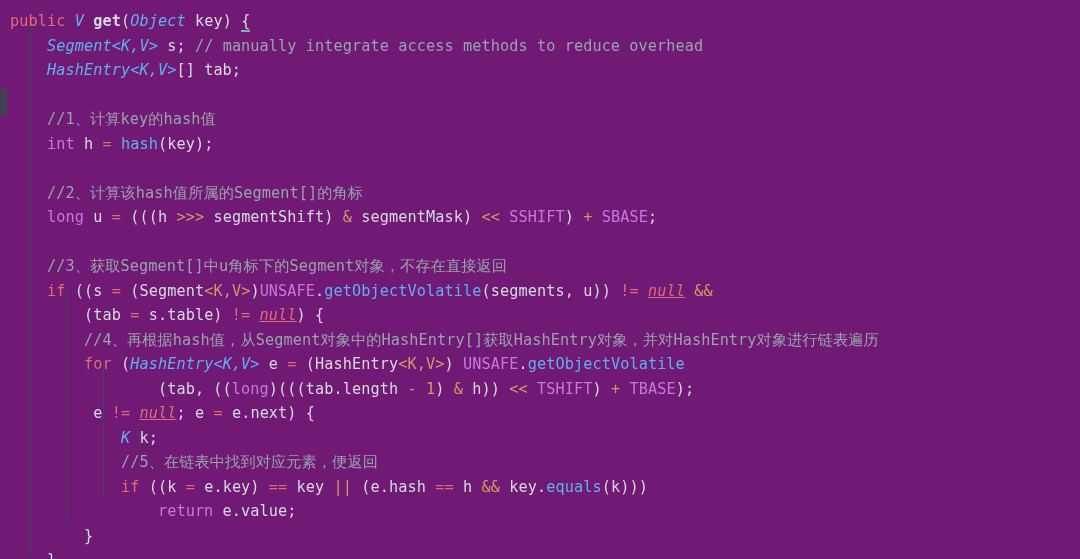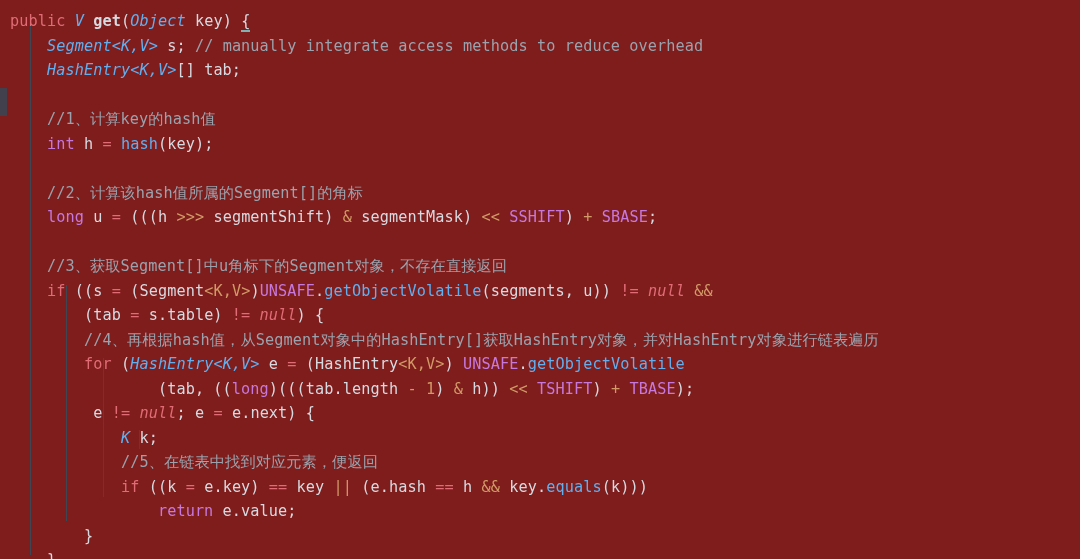--- a/index.html
+++ b/index.html
@@ -11,21 +11,21 @@
     width: 1080px;
     height: 559px;
     overflow: hidden;
     font-family: "DejaVu Sans Mono", "Liberation Mono", monospace;
   }
 
   #editor {
     position: relative;
     width: 1080px;
     height: 559px;
-    background: #7f1d1d;
+    background: #701a75;
     box-sizing: border-box;
     padding: 9px 0 0 0;
   }
 
   
   .guide {
     position: absolute;
     top: 0;
     bottom: 0;
     width: 1px;
@@ -60,21 +60,21 @@
   }
 
   
   .kw      { color: #e06c75; }            
   .kw2     { color: #c678dd; }            
   .type    { color: #61afef; font-style: italic; }            
   .prim    { color: #c678dd; }  
   .ident   { color: #d7dae0; }            
   .fn      { color: #61afef; }            
   .const   { color: #c678dd; }            
-  .nul     { color: #e06c75; font-style: italic; }  
+  .nul     { color: #e06c75; font-style: italic; text-decoration: underline; }  
   .op      { color: #d19a66; }            
   .cmp     { color: #e06c75; }            
   .num     { color: #d19a66; }
   .gen     { color: #d19a66; }            
   .cmt     { color: #9aa3ad; }            
   .brace   { color: #d7dae0; }
 
   .brace-hl {
     border-bottom: 2px solid #7fb3b3;
     padding-bottom: 0px;

